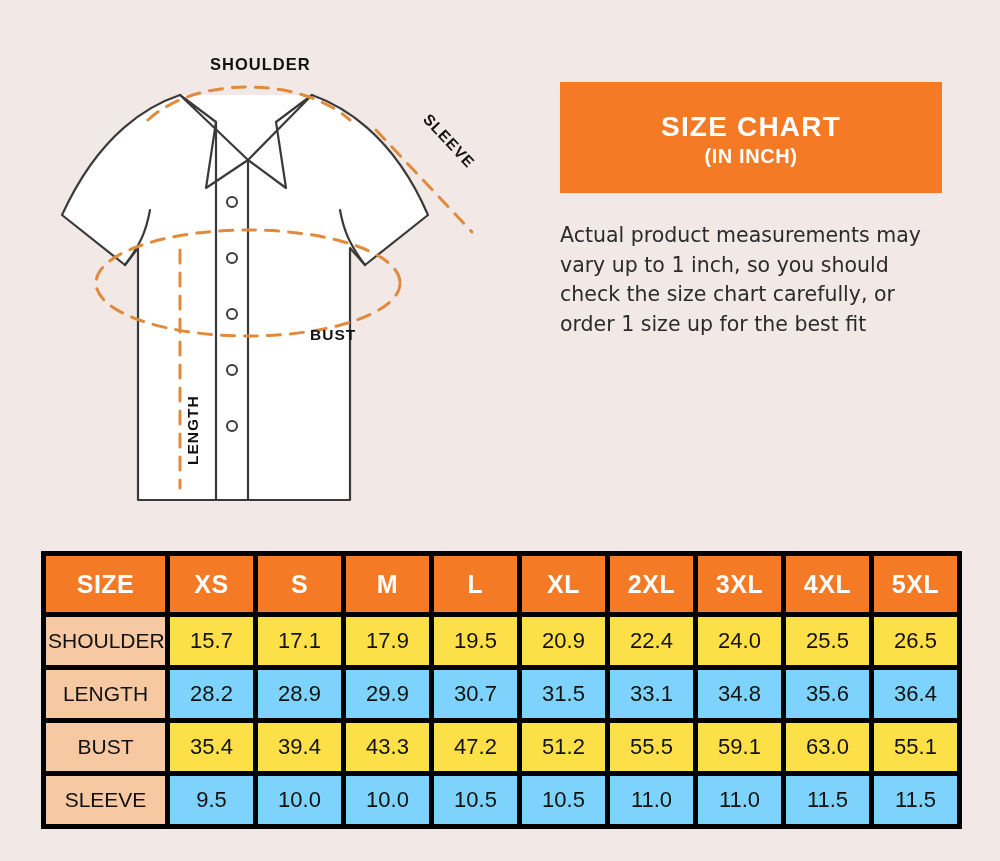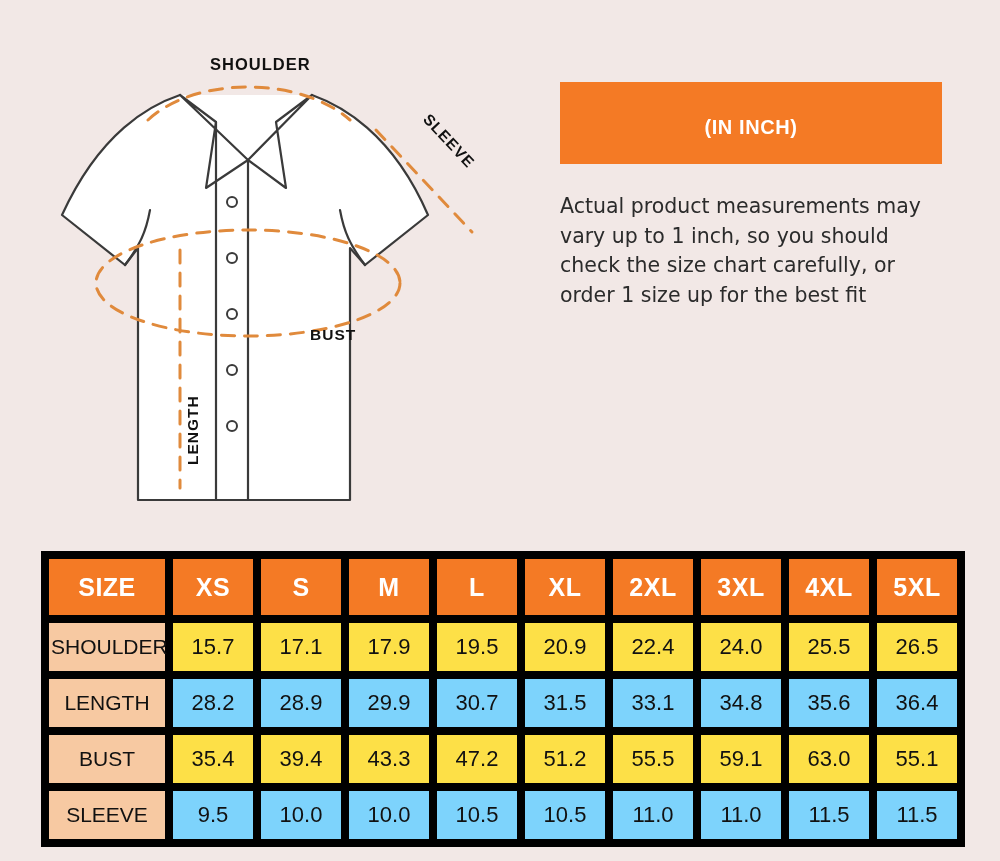--- a/index.html
+++ b/index.html
@@ -67,21 +67,21 @@
     font-weight: bold;
     letter-spacing: 1.2px;
     margin-top: 8px;
     line-height: 1.1;
   }
   #title-box .l4 {
     color: #ffffff;
     font-size: 20px;
     font-weight: bold;
     letter-spacing: 0.6px;
-    margin-top: 12px;
+    margin-top: 2px;
     line-height: 1.1;
   }
   #note {
     margin-top: 28px;
     width: 382px;
     color: #2b2b2b;
     font-size: 20.5px;
     line-height: 1.45;
     font-family: "DejaVu Sans", sans-serif;
   }
@@ -93,21 +93,21 @@
     top: 551px;
     width: 918px;
   }
   table#size-table {
     border-collapse: collapse;
     width: 918px;
     table-layout: fixed;
     border: 2px solid #111;
   }
   table#size-table td, table#size-table th {
-    border: 8px solid #000000;
+    border: 5px solid #000000;
     text-align: center;
     font-size: 21px;
     color: #111;
     font-family: "Liberation Sans", sans-serif;
     height: 48px;
     padding: 0 2px;
     font-weight: normal;
   }
   table#size-table thead th {
     background: #f47a25;
@@ -181,20 +181,21 @@
       </g>
       <text x="290" y="320" font-family="Liberation Sans, sans-serif" font-size="15.5" font-weight="bold" fill="#111" letter-spacing="1">BUST</text>
       <g transform="rotate(-90 173 400)">
         <text x="128" y="405" font-family="Liberation Sans, sans-serif" font-size="15.5" font-weight="bold" fill="#111" letter-spacing="1">LENGTH</text>
       </g>
     </svg>
   </div>
 
   <div id="right-panel">
     <div id="title-box">
+      <div class="l3">SIZE CHART</div>
       <div class="l4">(IN INCH)</div>
     </div>
     <div id="note">Actual product measurements may vary up to 1 inch, so you should check the size chart carefully, or order 1 size up for the best fit</div>
   </div>
 
   <div id="size-table-wrap">
     <table id="size-table">
       <colgroup>
         <col class="c0">
           <col class="c1">

